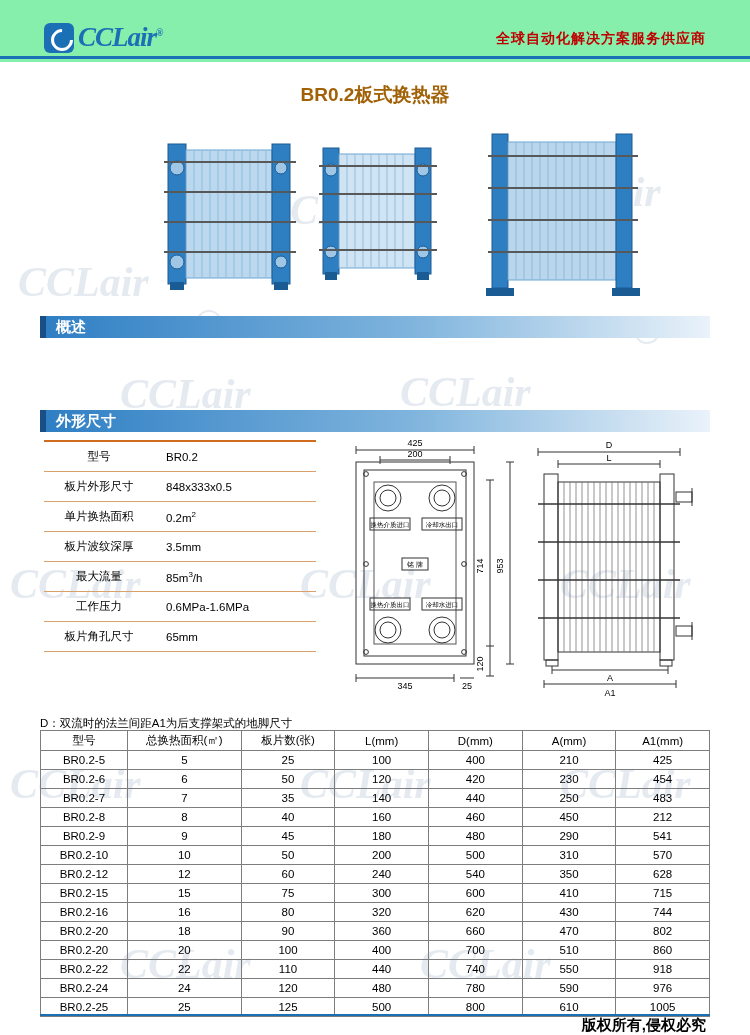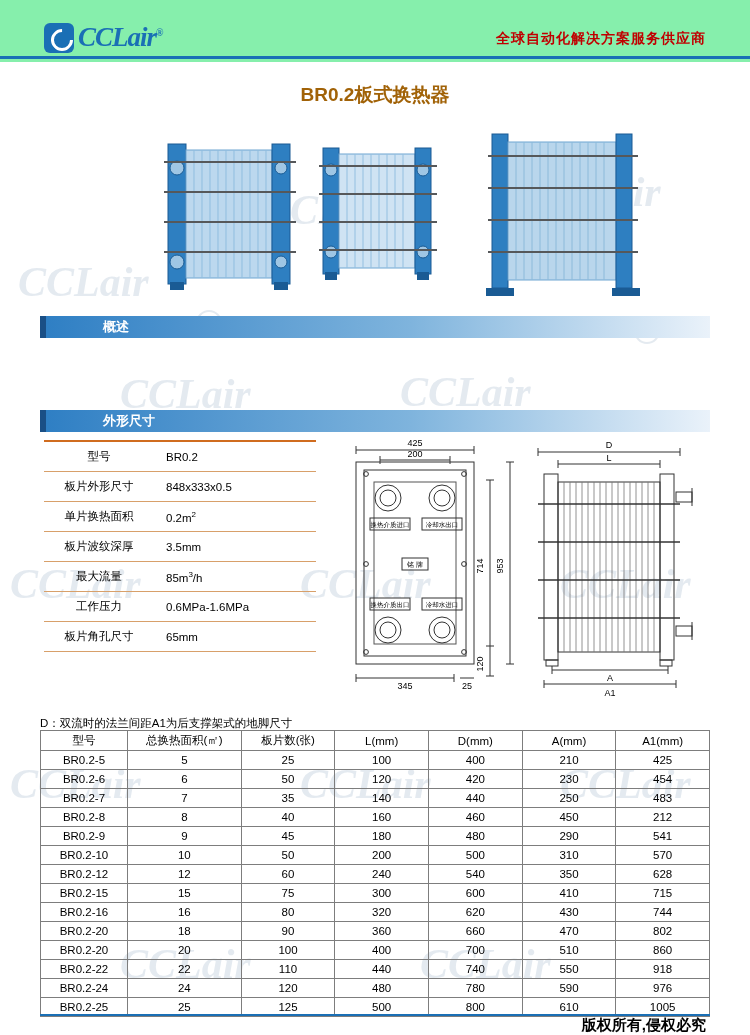--- a/index.html
+++ b/index.html
@@ -67,21 +67,21 @@
   .prod svg { display:block; }
 
   
   .secbar {
     position:absolute; left:40px; width:670px; height:22px;
     background:linear-gradient(to right,#2f7fc4 0%, #7fb4dd 55%, #eaf2fa 100%);
     border-left:6px solid #1a4f86;
   }
   .secbar span {
     position:absolute; left:10px; top:2px;
-    font-size:13px; font-weight:bold; color:#ffffff;margin-left:47px;
+    font-size:15px; font-weight:bold; color:#ffffff;
   }
 
   .overview-text {
     position:absolute; left:40px; top:348px; width:670px;
     font-size:12.5px; line-height:20px; color:#000;
     text-indent:2em;
     text-align:justify;
   }
 
   

